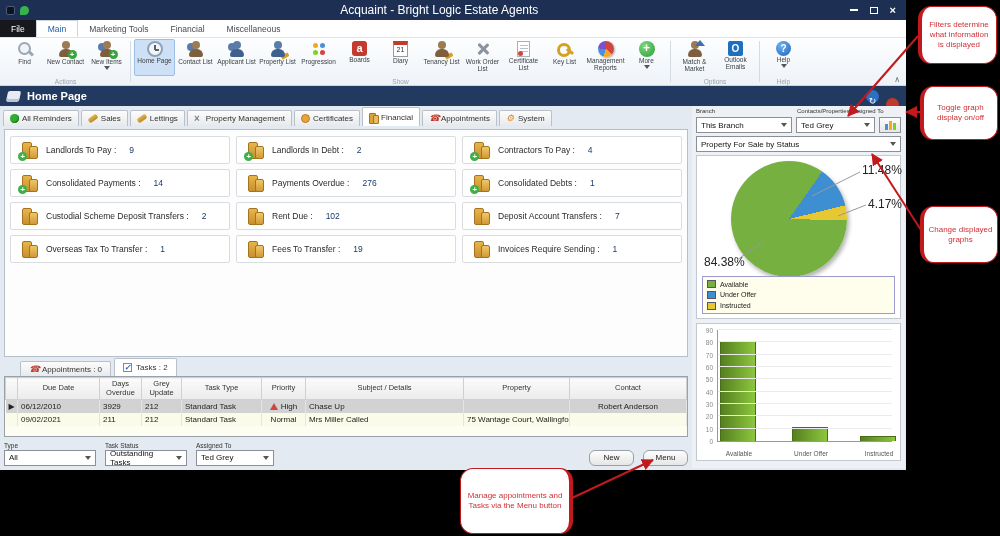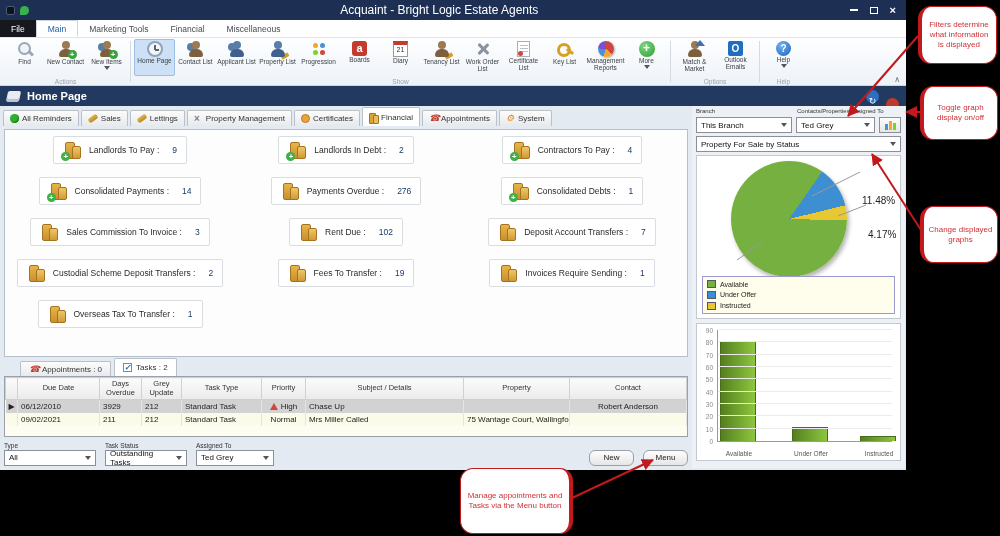--- a/index.html
+++ b/index.html
@@ -95,21 +95,21 @@
 .ti-coins::before { content:""; position:absolute; left:0; top:0; width:5px; height:9px; background:#d9a43a; border:1px solid #a5731f; border-radius:1px; }
 .ti-coins::after { content:""; position:absolute; left:4px; top:2px; width:4px; height:7px; background:#e8bc5f; border:1px solid #a5731f; border-radius:1px; }
 .ti-phone::before { content:"\260E"; color:#c0392b; font-size:9px; line-height:9px; }
 .ti-gear::before { content:"\2699"; color:#d9882a; font-size:9px; line-height:9px; }
 .ti-check { background:#fff; border:1px solid #888; width:9px; height:9px; }
 .ti-check::before { content:"\2713"; color:#1f62b8; font-size:8px; line-height:8px; font-weight:bold; display:block; text-align:center; }
 
 
 .content { position:relative; height:344px; }
 .tilespanel { position:absolute; left:4px; top:3px; width:684px; height:228px; background:#fdfdfd; border:1px solid #b6bfc9; padding:6px 5px; display:flex; gap:6px; }
-.tilecol { width:222px; display:flex; flex-direction:column; gap:13px;align-items:center; }
+.tilecol { width:222px; display:flex; flex-direction:column; gap:5px; }
 .tile { height:28px; background:#fff; border:1px solid #d9dde2; border-radius:2px; display:flex; align-items:center; gap:9px; padding:0 9px; font-size:8.5px; color:#2a2a2a; }
 .tile .val { color:#1b3a6b; margin-left:4px; }
 .coins { width:17px; height:17px; position:relative; flex:0 0 auto; }
 .coins::before { content:""; position:absolute; left:2px; top:0; width:8px; height:15px; background:linear-gradient(#e8b54a,#c98f2e); border:1px solid #a5731f; border-radius:2px; }
 .coins::after { content:""; position:absolute; left:9px; top:4px; width:7px; height:11px; background:linear-gradient(#f0c668,#d19a38); border:1px solid #a5731f; border-radius:2px; }
 .coins .plus { position:absolute; left:-2px; bottom:-2px; width:9px; height:9px; background:#3faf46; border-radius:50%; z-index:2; }
 .coins .plus::before { content:"+"; color:#fff; font-size:8px; line-height:9px; font-weight:bold; display:block; text-align:center; }
 
 
 .tasksec { position:absolute; left:4px; top:232px; width:684px; }
@@ -143,21 +143,21 @@
 .rp-lab2 { left:101px; }
 .rp-row { display:flex; gap:4px; margin-top:1px; }
 .togglebtn { width:22px; height:16px; border:1px solid #8a8f98; background:linear-gradient(#fdfdfd,#e6e6e6); display:flex; align-items:flex-end; justify-content:center; gap:1px; padding-bottom:2px; }
 .togglebtn i { width:3px; display:block; }
 .tg1 { height:6px; background:#4a90d9; }
 .tg2 { height:9px; background:#f5a623; }
 .tg3 { height:7px; background:#7ed321; }
 .graph-dd { margin-top:3px; }
 .pie-panel { margin-top:3px; height:164px; background:#fff; border:1px solid #c3c9d1; position:relative; }
 .pie { position:absolute; left:34px; top:5px; width:116px; height:116px; border-radius:50%; box-shadow:2px 3px 4px rgba(0,0,0,.3); }
-.pie-label { position:absolute; font-size:10px; color:#222;margin-top:32px; }
+.pie-label { position:absolute; font-size:12px; color:#222; }
 .plab0 { left:7px; top:99px; }
 .plab1 { left:165px; top:7px; }
 .plab2 { left:171px; top:41px; }
 .legend { position:absolute; left:5px; right:5px; bottom:4px; height:38px; background:#fffdeb; border:1px solid #9b9bd0; padding:2px 4px; display:flex; flex-direction:column; justify-content:space-around; }
 .litem { display:flex; align-items:center; gap:4px; font-size:7px; color:#222; }
 .lswatch { width:9px; height:8px; border:1px solid #556; flex:0 0 auto; }
 .bar-panel { margin-top:4px; height:138px; background:#fff; border:1px solid #c3c9d1; position:relative; }
 .plot { position:absolute; left:20px; right:8px; top:6px; bottom:18px; border-left:1px solid #999; border-bottom:1px solid #999; }
 .gridline { position:absolute; left:0; right:0; height:1px; background:#ebebeb; }
 .bar { position:absolute; bottom:0; width:36px; background:linear-gradient(to right,#55801e,#8cc63f); border:1px solid #4a6b1a; border-bottom:none; }
@@ -361,25 +361,20 @@
               </span>
               <span>Landlords To Pay :</span>
               <span class="val">9</span>
             </div>
           <div class="tile">
               <span class="coins">
                 <i class="plus"></i>
               </span>
               <span>Consolidated Payments :</span>
               <span class="val">14</span>
-            </div>
-          <div class="tile">
-              <span class="coins"></span>
-              <span>Sales Commission To Invoice :</span>
-              <span class="val">3</span>
             </div>
           <div class="tile">
               <span class="coins"></span>
               <span>Custodial Scheme Deposit Transfers :</span>
               <span class="val">2</span>
             </div>
           <div class="tile">
               <span class="coins"></span>
               <span>Overseas Tax To Transfer :</span>
               <span class="val">1</span>

